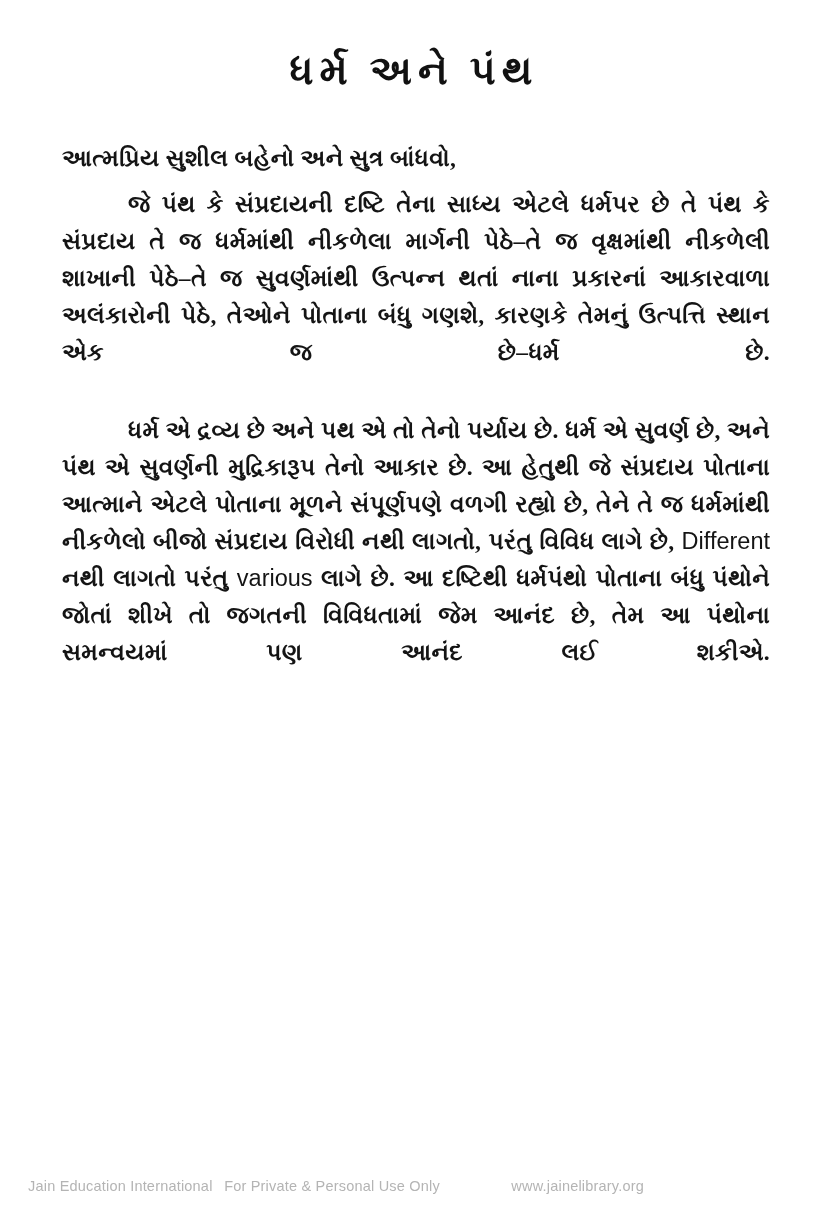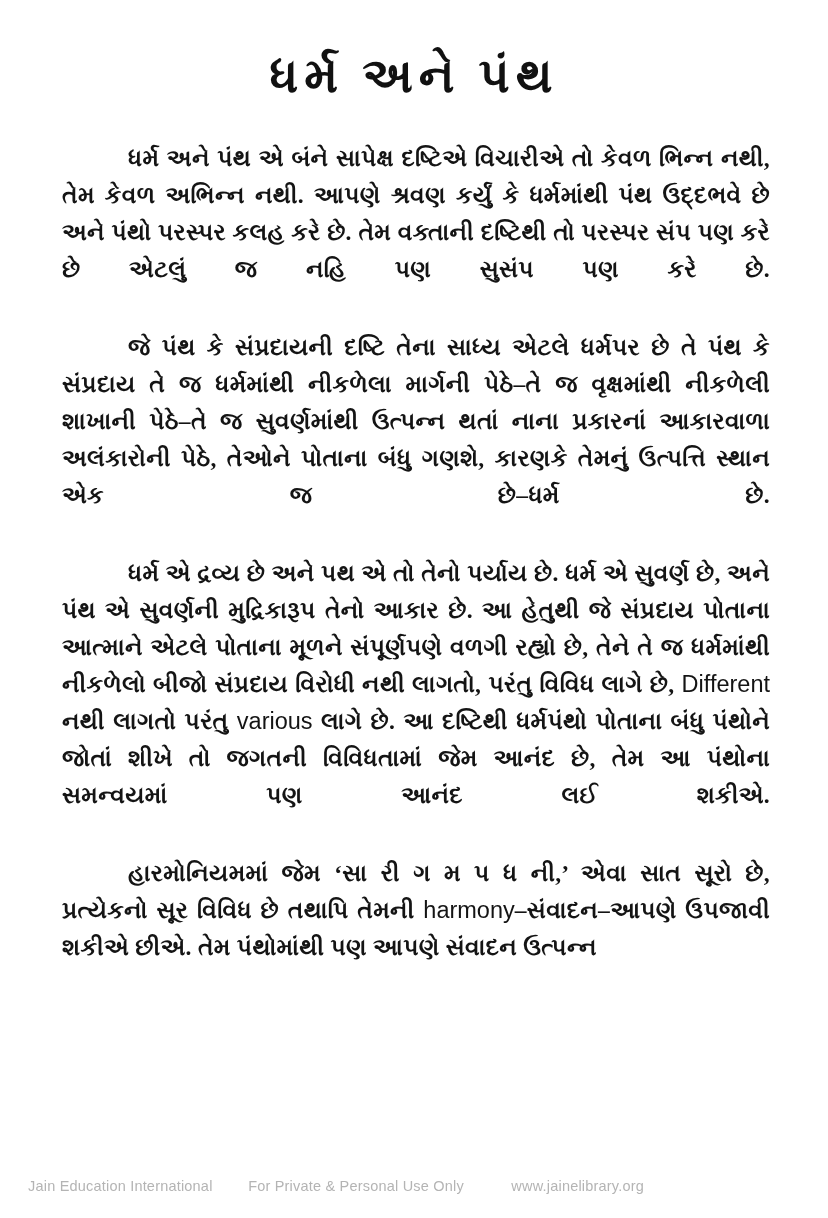--- a/index.html
+++ b/index.html
@@ -22,21 +22,21 @@
   }
 
   
   .title {
     position: absolute;
     top: 48px;
     left: 0;
     width: 828px;
     text-align: center;
     font-family: "Liberation Serif", serif;
-    font-size: 48px;
+    font-size: 40px;
     font-weight: 700;
     color: #111111;
     letter-spacing: 6px;
     line-height: 1.15;
     white-space: nowrap;
   }
 
   
   .body-text {
     position: absolute;
@@ -99,45 +99,43 @@
   .footer-left {
     position: absolute;
     left: 28px;
     white-space: nowrap;
   }
   .footer-center {
     position: absolute;
     left: 50%;
     transform: translateX(-50%);
     white-space: nowrap;
-    margin-left: 24px;
   }
   .footer-right {
     position: absolute;
     right: 20px;
     white-space: nowrap;
   }
 </style>
 </head>
 <body>
 
 <div class="page">
 
   <div class="title">ધર્મ અને પંથ</div>
 
   <div class="body-text">
 
+    <p class="para salutation no-stretch">આત્મપ્રિય સુશીલ બહેનો અને સુત્ર બાંધવો,</p>
 
-    <p class="para indent">ધર્મ અને પંથ એ બંને સાપેક્ષ દષ્ટિએ વિચારીએ તો કેવળ ભિન્ન નથી, તેમ કેવળ અભિન્ન નથી. આપણે શ્રવણ કર્યું કે ધર્મમાંથી પંથ ઉદ્દભવે છે અને પંથો પરસ્પર કલહ કરે છે. તેમ વક્તાની દષ્ટિથી તો પરસ્પર સંપ પણ કરે છે એટલું જ નહિ પણ સુસંપ પણ કરે છે.</p>
 
     <p class="para indent">જે પંથ કે સંપ્રદાયની દષ્ટિ તેના સાધ્ય એટલે ધર્મપર છે તે પંથ કે સંપ્રદાય તે જ ધર્મમાંથી નીકળેલા માર્ગની પેઠે–તે જ વૃક્ષમાંથી નીકળેલી શાખાની પેઠે–તે જ સુવર્ણમાંથી ઉત્પન્ન થતાં નાના પ્રકારનાં આકારવાળા અલંકારોની પેઠે, તેઓને પોતાના બંધુ ગણશે, કારણકે તેમનું ઉત્પત્તિ સ્થાન એક જ છે–ધર્મ છે.</p>
 
     <p class="para indent">ધર્મ એ દ્રવ્ય છે અને પથ એ તો તેનો પર્યાય છે. ધર્મ એ સુવર્ણ છે, અને પંથ એ સુવર્ણની મુદ્રિકારૂપ તેનો આકાર છે. આ હેતુથી જે સંપ્રદાય પોતાના આત્માને એટલે પોતાના મૂળને સંપૂર્ણપણે વળગી રહ્યો છે, તેને તે જ ધર્મમાંથી નીકળેલો બીજો સંપ્રદાય વિરોધી નથી લાગતો, પરંતુ વિવિધ લાગે છે, <span class="latin">Different</span> નથી લાગતો પરંતુ <span class="latin">various</span> લાગે છે. આ દષ્ટિથી ધર્મપંથો પોતાના બંધુ પંથોને જોતાં શીખે તો જગતની વિવિધતામાં જેમ આનંદ છે, તેમ આ પંથોના સમન્વયમાં પણ આનંદ લઈ શકીએ.</p>
 
-    <p class="para indent no-stretch">હારમોનિયમમાં જેમ ‘સા રી ગ મ પ ધ ની,’ એવા સાત સૂરો છે, પ્રત્યેકનો સૂર વિવિધ છે તથાપિ તેમની <span class="latin">harmony</span>–સંવાદન–આપણે ઉપજાવી શકીએ છીએ. તેમ પંથોમાંથી પણ આપણે સંવાદન ઉત્પન્ન</p>
 
   </div>
 
   <div class="footer">
     <span class="footer-left">Jain Education International</span>
     <span class="footer-center">For Private &amp; Personal Use Only</span>
     <span class="footer-right">www.jainelibrary.org</span>
   </div>
 
 </div>

